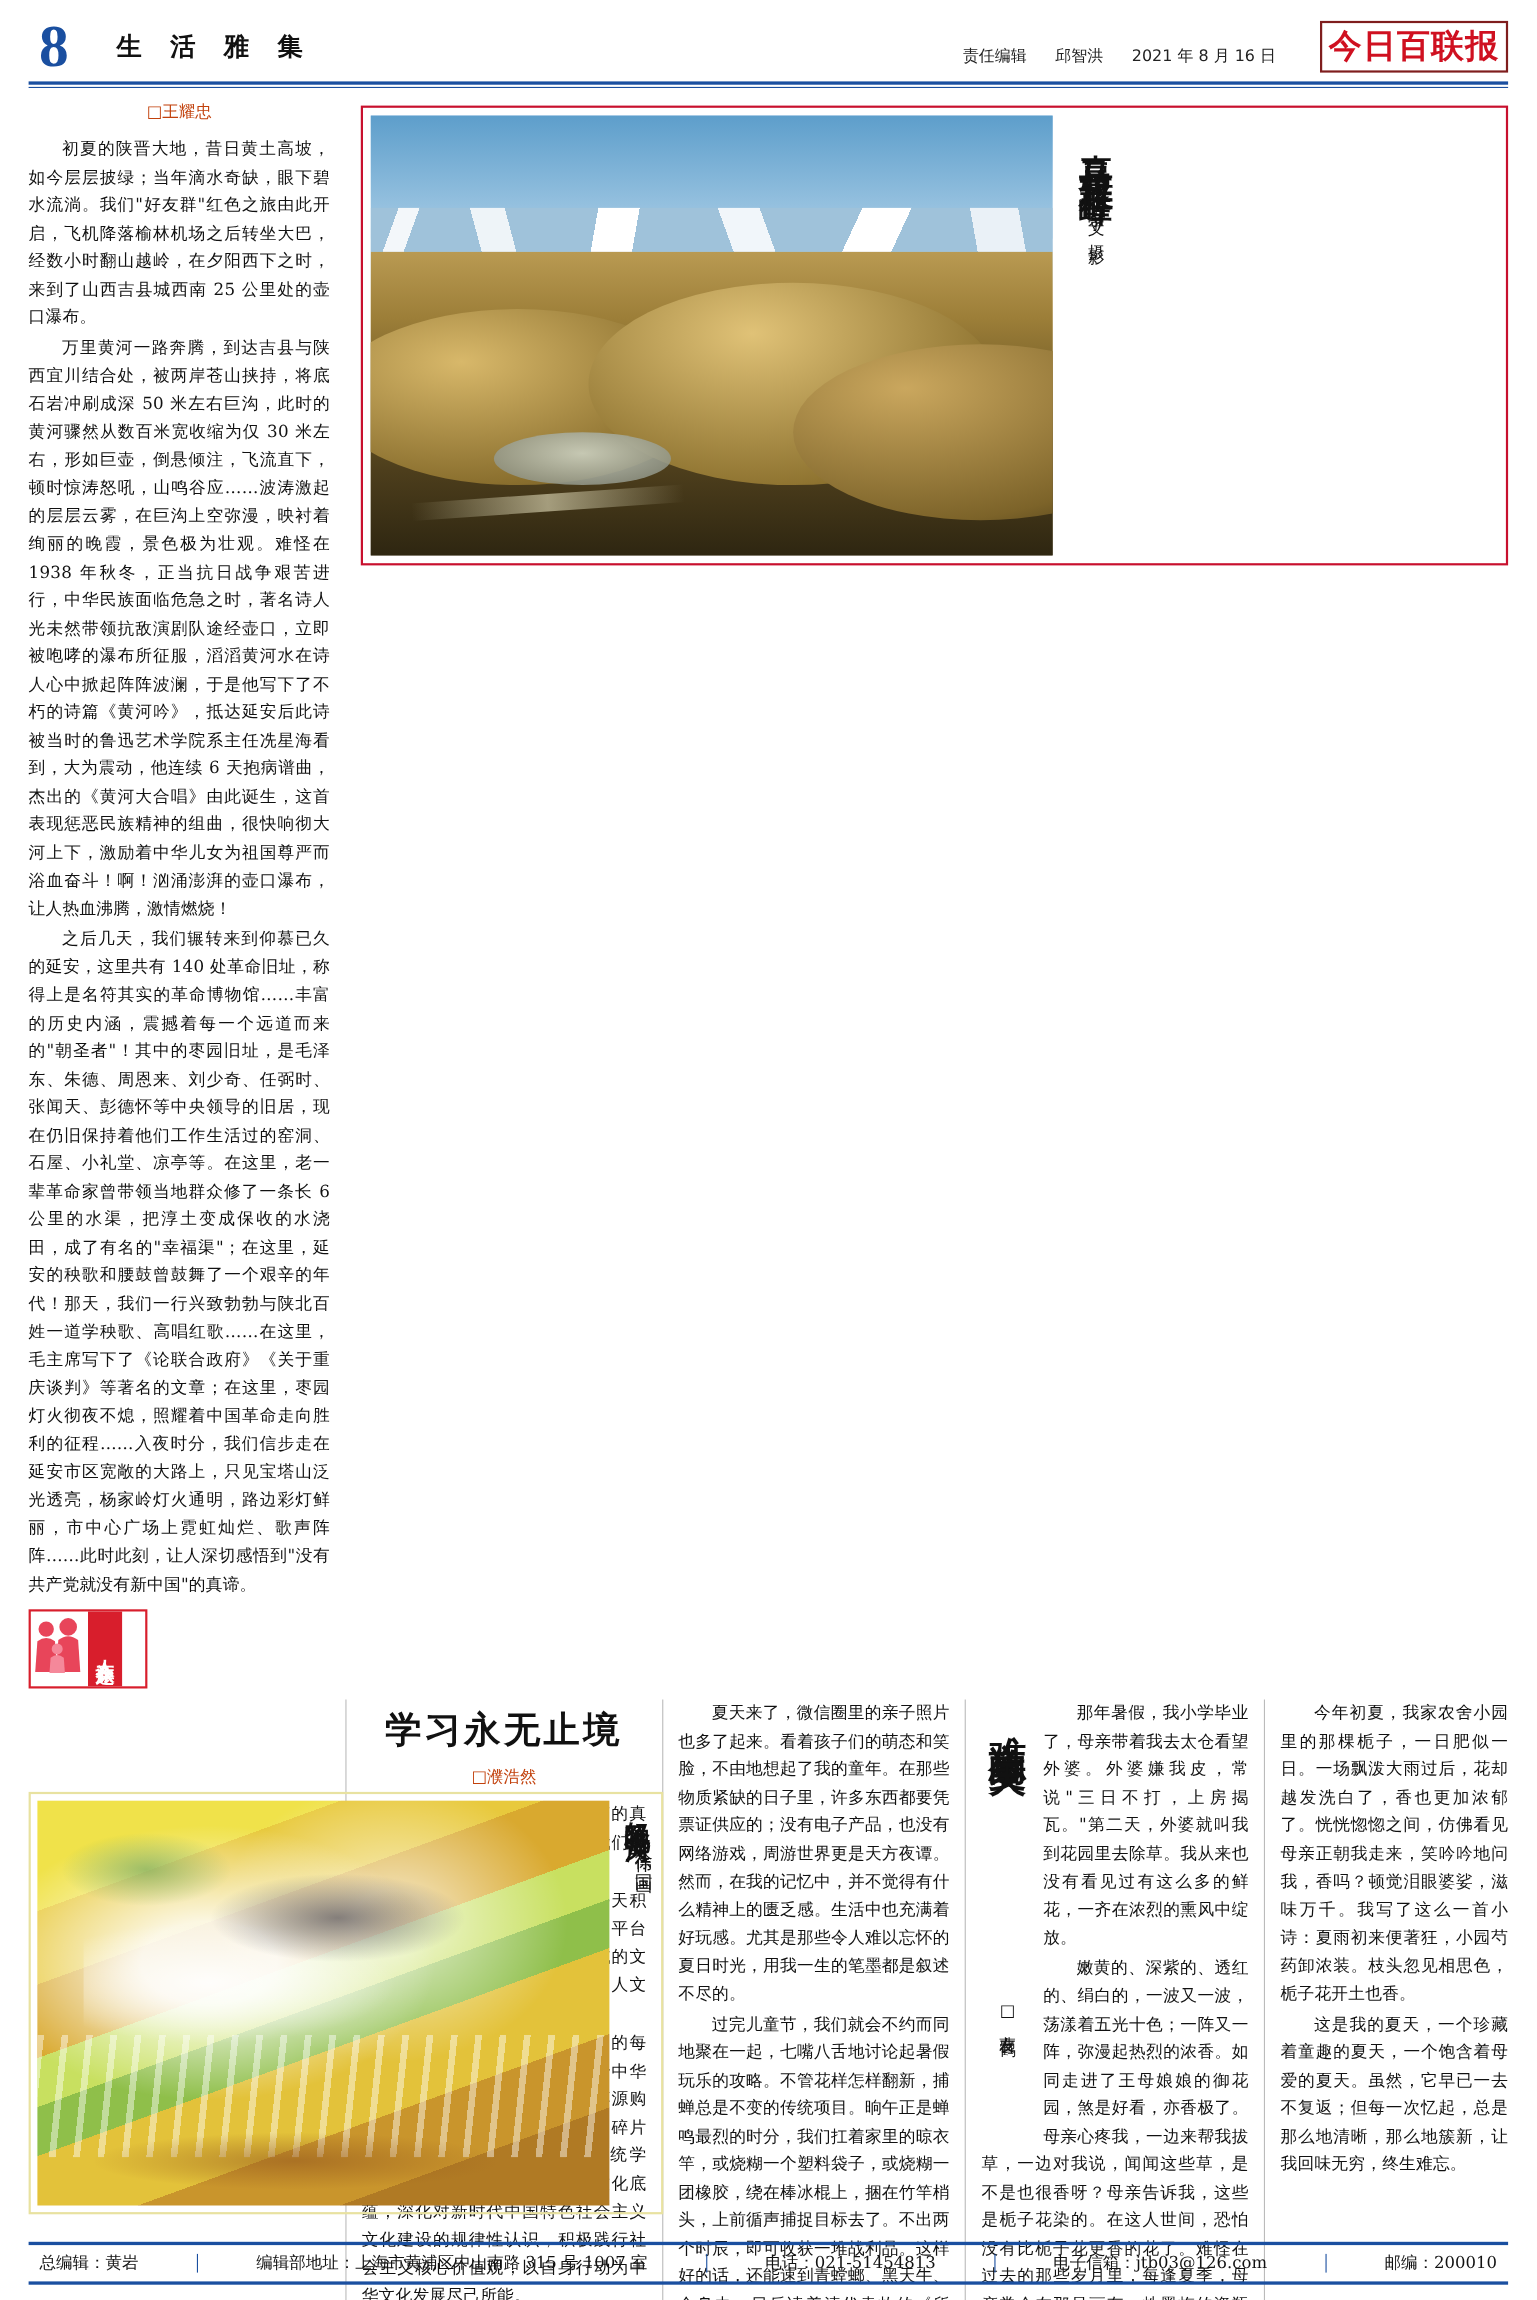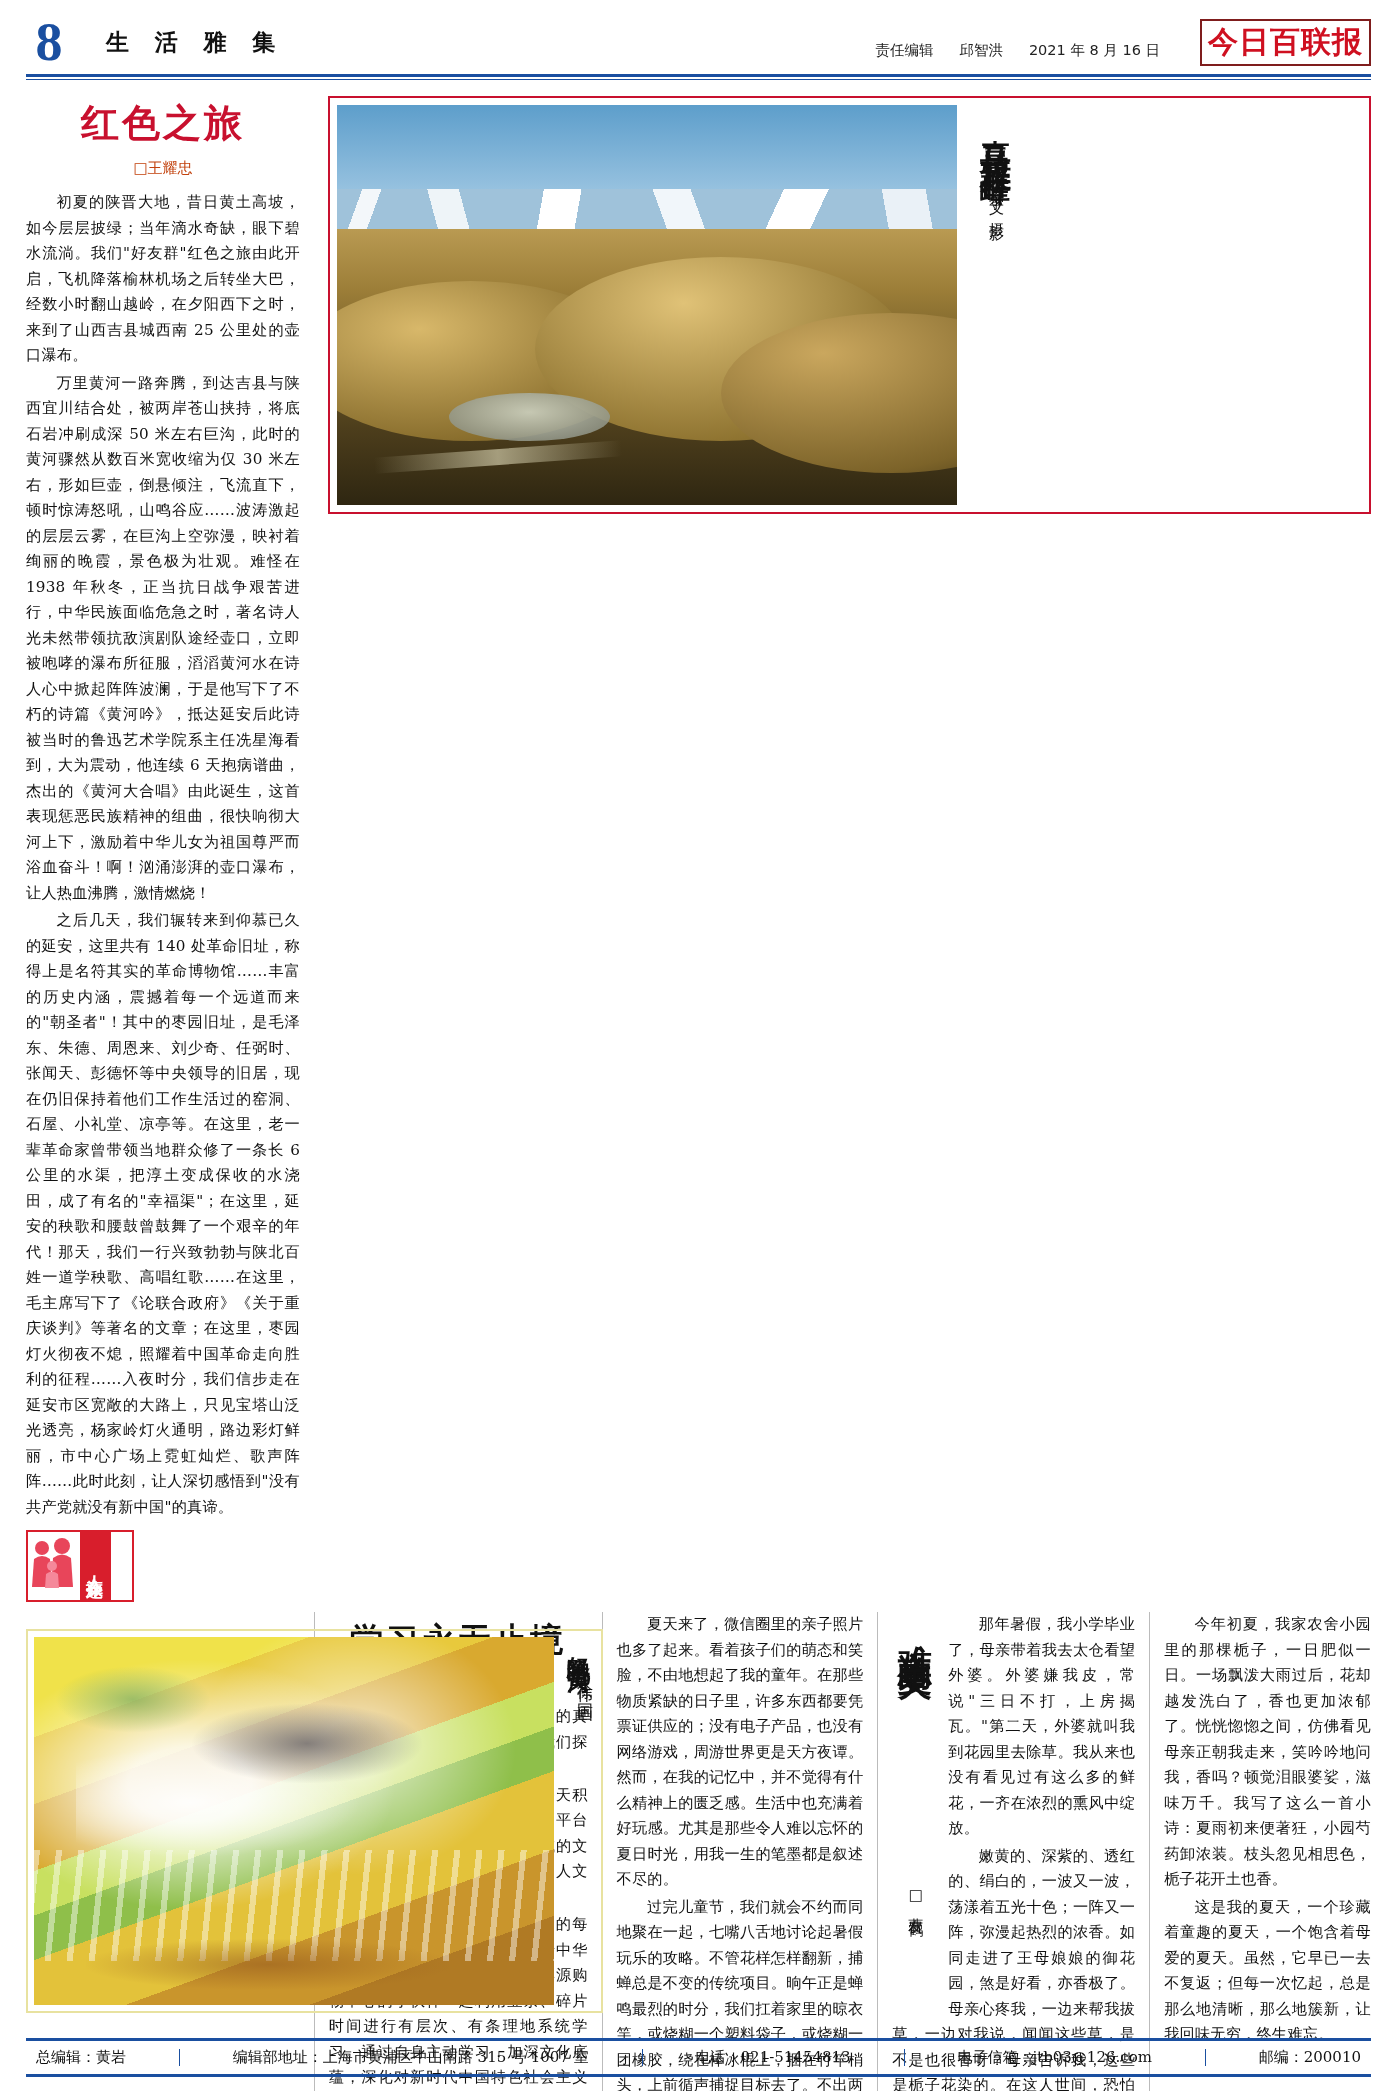--- a/index.html
+++ b/index.html
@@ -162,21 +162,20 @@
       </div>
       <div class="mast-logo">今日百联报</div>
     </div>
   </div>
   <div class="mast-rule"></div>
   <div class="mast-rule2"></div>
 
   <div style="display:flex; margin-top:12px;">
 
     <div class="col col-1">
-      <div class="headline">红色之旅</div>
       <div class="byline">□王耀忠</div>
       <p class="body">初夏的陕晋大地，昔日黄土高坡，如今层层披绿；当年滴水奇缺，眼下碧水流淌。我们"好友群"红色之旅由此开启，飞机降落榆林机场之后转坐大巴，经数小时翻山越岭，在夕阳西下之时，来到了山西吉县城西南 25 公里处的壶口瀑布。</p>
       <p class="body">万里黄河一路奔腾，到达吉县与陕西宜川结合处，被两岸苍山挟持，将底石岩冲刷成深 50 米左右巨沟，此时的黄河骤然从数百米宽收缩为仅 30 米左右，形如巨壶，倒悬倾注，飞流直下，顿时惊涛怒吼，山鸣谷应……波涛激起的层层云雾，在巨沟上空弥漫，映衬着绚丽的晚霞，景色极为壮观。难怪在 1938 年秋冬，正当抗日战争艰苦进行，中华民族面临危急之时，著名诗人光未然带领抗敌演剧队途经壶口，立即被咆哮的瀑布所征服，滔滔黄河水在诗人心中掀起阵阵波澜，于是他写下了不朽的诗篇《黄河吟》，抵达延安后此诗被当时的鲁迅艺术学院系主任冼星海看到，大为震动，他连续 6 天抱病谱曲，杰出的《黄河大合唱》由此诞生，这首表现惩恶民族精神的组曲，很快响彻大河上下，激励着中华儿女为祖国尊严而浴血奋斗！啊！汹涌澎湃的壶口瀑布，让人热血沸腾，激情燃烧！</p>
       <p class="body">之后几天，我们辗转来到仰慕已久的延安，这里共有 140 处革命旧址，称得上是名符其实的革命博物馆……丰富的历史内涵，震撼着每一个远道而来的"朝圣者"！其中的枣园旧址，是毛泽东、朱德、周恩来、刘少奇、任弼时、张闻天、彭德怀等中央领导的旧居，现在仍旧保持着他们工作生活过的窑洞、石屋、小礼堂、凉亭等。在这里，老一辈革命家曾带领当地群众修了一条长 6 公里的水渠，把淳土变成保收的水浇田，成了有名的"幸福渠"；在这里，延安的秧歌和腰鼓曾鼓舞了一个艰辛的年代！那天，我们一行兴致勃勃与陕北百姓一道学秧歌、高唱红歌……在这里，毛主席写下了《论联合政府》《关于重庆谈判》等著名的文章；在这里，枣园灯火彻夜不熄，照耀着中国革命走向胜利的征程……入夜时分，我们信步走在延安市区宽敞的大路上，只见宝塔山泛光透亮，杨家岭灯火通明，路边彩灯鲜丽，市中心广场上霓虹灿烂、歌声阵阵……此时此刻，让人深切感悟到"没有共产党就没有新中国"的真谛。</p>
 
       <div class="badge-travel">
         <div class="badge-fig">
           <svg width="52" height="66" viewBox="0 0 52 66">
             <circle cx="14" cy="16" r="7" fill="#e8455a"></circle>
             <path d="M6 27 q8 -6 16 0 l2 28 h-20 z" fill="#e8455a"></path>

